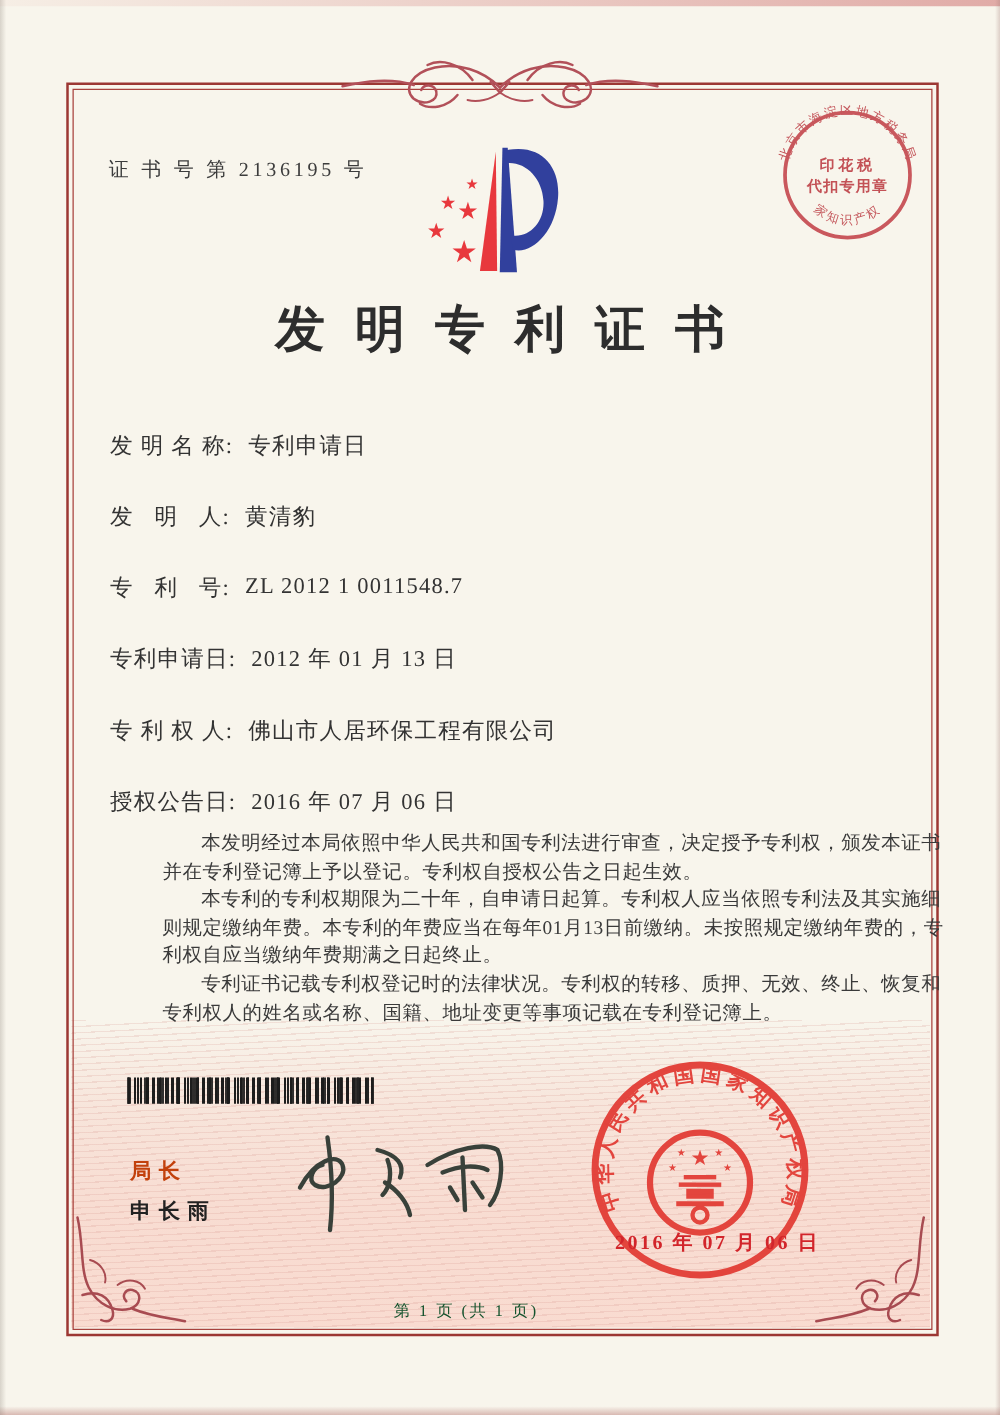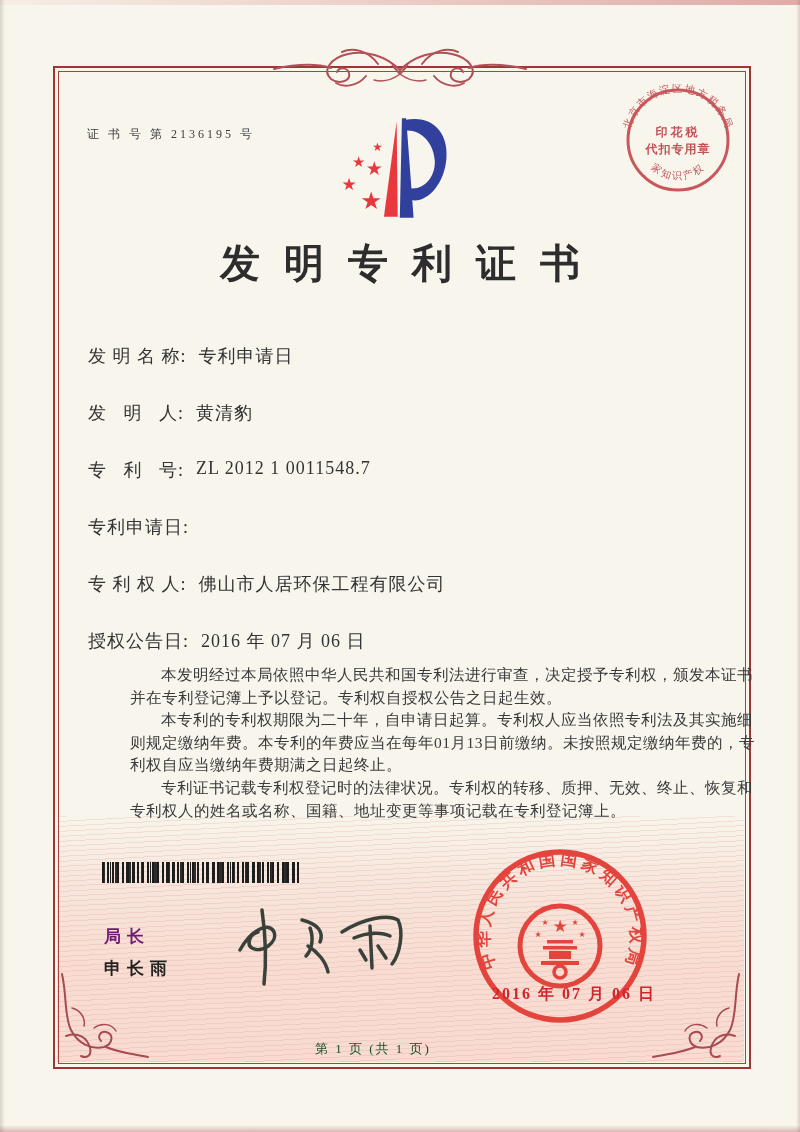--- a/index.html
+++ b/index.html
@@ -14,38 +14,38 @@
   
   .frame{position:absolute;left:53px;top:66px;width:694px;height:999px;border:2.5px solid #9c3733;}
   .frame::before{content:"";position:absolute;inset:3px;border:1px solid #a8423d;}
 
   
   .watermark{position:absolute;left:57px;top:816px;width:687px;height:246px;
     background:
       repeating-linear-gradient(177deg,rgba(210,140,132,.20) 0 1px,rgba(0,0,0,0) 1px 5px),
       linear-gradient(180deg,rgba(247,219,209,0) 0,rgba(247,216,205,.55) 70px,rgba(248,215,204,.82) 150px,rgba(249,217,206,.92) 100%);}
 
-  .certno{position:absolute;left:87px;top:126px;font-size:12px;letter-spacing:3px;color:#3c3c3c;white-space:pre;}
+  .certno{position:absolute;left:87px;top:126px;font-size:16px;letter-spacing:3px;color:#3c3c3c;white-space:pre;}
   .logo{position:absolute;left:338px;top:114px;}
   .title{position:absolute;left:53px;top:236px;width:694px;text-align:center;font-size:40px;font-weight:600;letter-spacing:24px;text-indent:24px;color:#2d2d2d;}
 
   .field{position:absolute;left:88px;display:flex;font-size:18px;color:#333;white-space:pre;}
   .field .lab{letter-spacing:1px;}
   .field .val{margin-left:12px;letter-spacing:1px;}
 
   .paras{position:absolute;left:88px;top:664px;width:632px;font-size:15.5px;line-height:22.6px;color:#3a3a3a;margin-left:42px;}
   .paras p{margin:0;text-indent:2em;letter-spacing:.5px;}
 
   .barcode{position:absolute;left:102px;top:862px;width:197px;height:21px;
     background:
       repeating-linear-gradient(90deg,#1c1c1c 0 2px,rgba(0,0,0,0) 2px 5px),
       repeating-linear-gradient(90deg,#222 0 1px,rgba(0,0,0,0) 1px 8px),
       repeating-linear-gradient(90deg,rgba(25,25,25,.9) 0 3px,rgba(0,0,0,0) 3px 13px);}
 
-  .signer-title{position:absolute;left:104px;top:925px;font-family:"Liberation Sans","DejaVu Sans",sans-serif;font-size:17px;font-weight:bold;letter-spacing:6px;color:#701a75;}
+  .signer-title{position:absolute;left:104px;top:925px;font-family:"Liberation Sans","DejaVu Sans",sans-serif;font-size:17px;font-weight:bold;letter-spacing:6px;color:#c2410c;}
   .signer-name{position:absolute;left:104px;top:957px;font-family:"Liberation Sans","DejaVu Sans",sans-serif;font-size:17px;font-weight:bold;letter-spacing:6px;color:#222;text-align:right;}
   .signature{position:absolute;left:222px;top:898px;}
 
   .seal{position:absolute;left:470px;top:846px;opacity:.95;}
   .seal-date{position:absolute;left:492px;top:984px;font-size:16px;font-weight:bold;letter-spacing:2px;color:#d2252b;white-space:pre;}
   .tax-stamp{position:absolute;left:622px;top:84px;opacity:.92;}
 
   .footer{position:absolute;left:53px;top:1040px;width:640px;text-align:center;font-size:13px;letter-spacing:2px;color:#14532d;white-space:pre;}
 
   .flourish-top{position:absolute;left:272px;top:40px;}
@@ -131,20 +131,21 @@
   <div class="field" style="top:401px">
     <span class="lab">发   明   人:</span>
     <span class="val">黄清豹</span>
   </div>
   <div class="field" style="top:458px">
     <span class="lab">专   利   号:</span>
     <span class="val">ZL 2012 1 0011548.7</span>
   </div>
   <div class="field" style="top:515px">
     <span class="lab">专利申请日:</span>
+    <span class="val">2012 年 01 月 13 日</span>
   </div>
   <div class="field" style="top:572px">
     <span class="lab">专 利 权 人:</span>
     <span class="val">佛山市人居环保工程有限公司</span>
   </div>
   <div class="field" style="top:629px">
     <span class="lab">授权公告日:</span>
     <span class="val">2016 年 07 月 06 日</span>
   </div>
 

